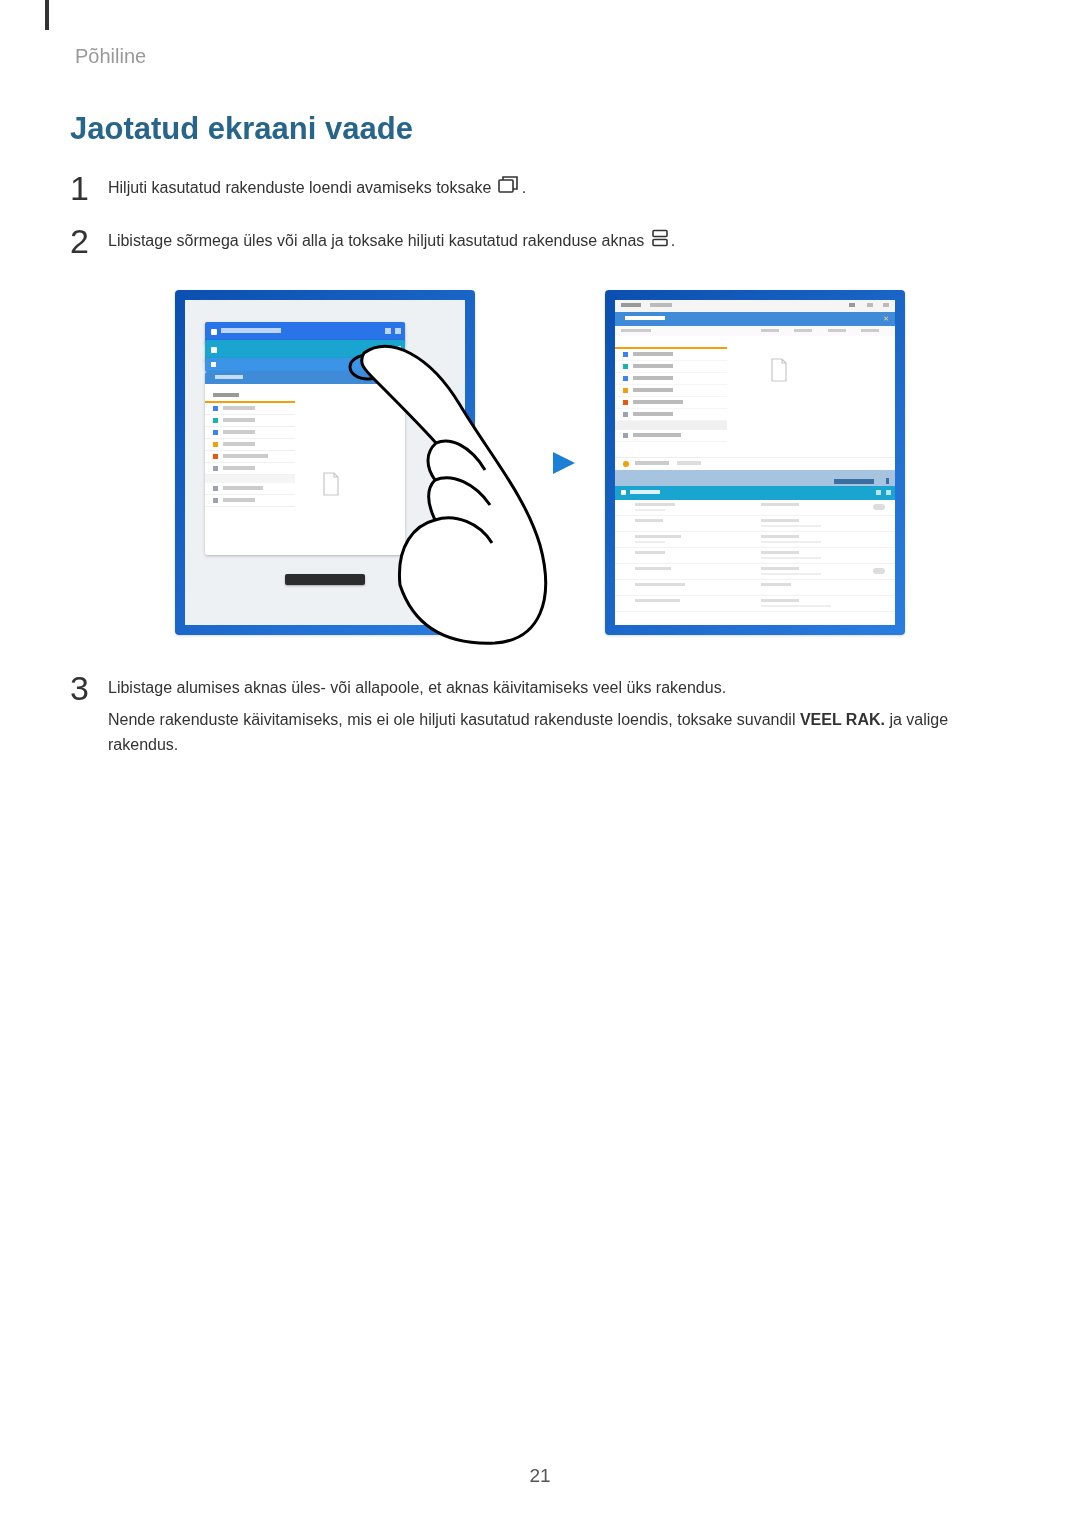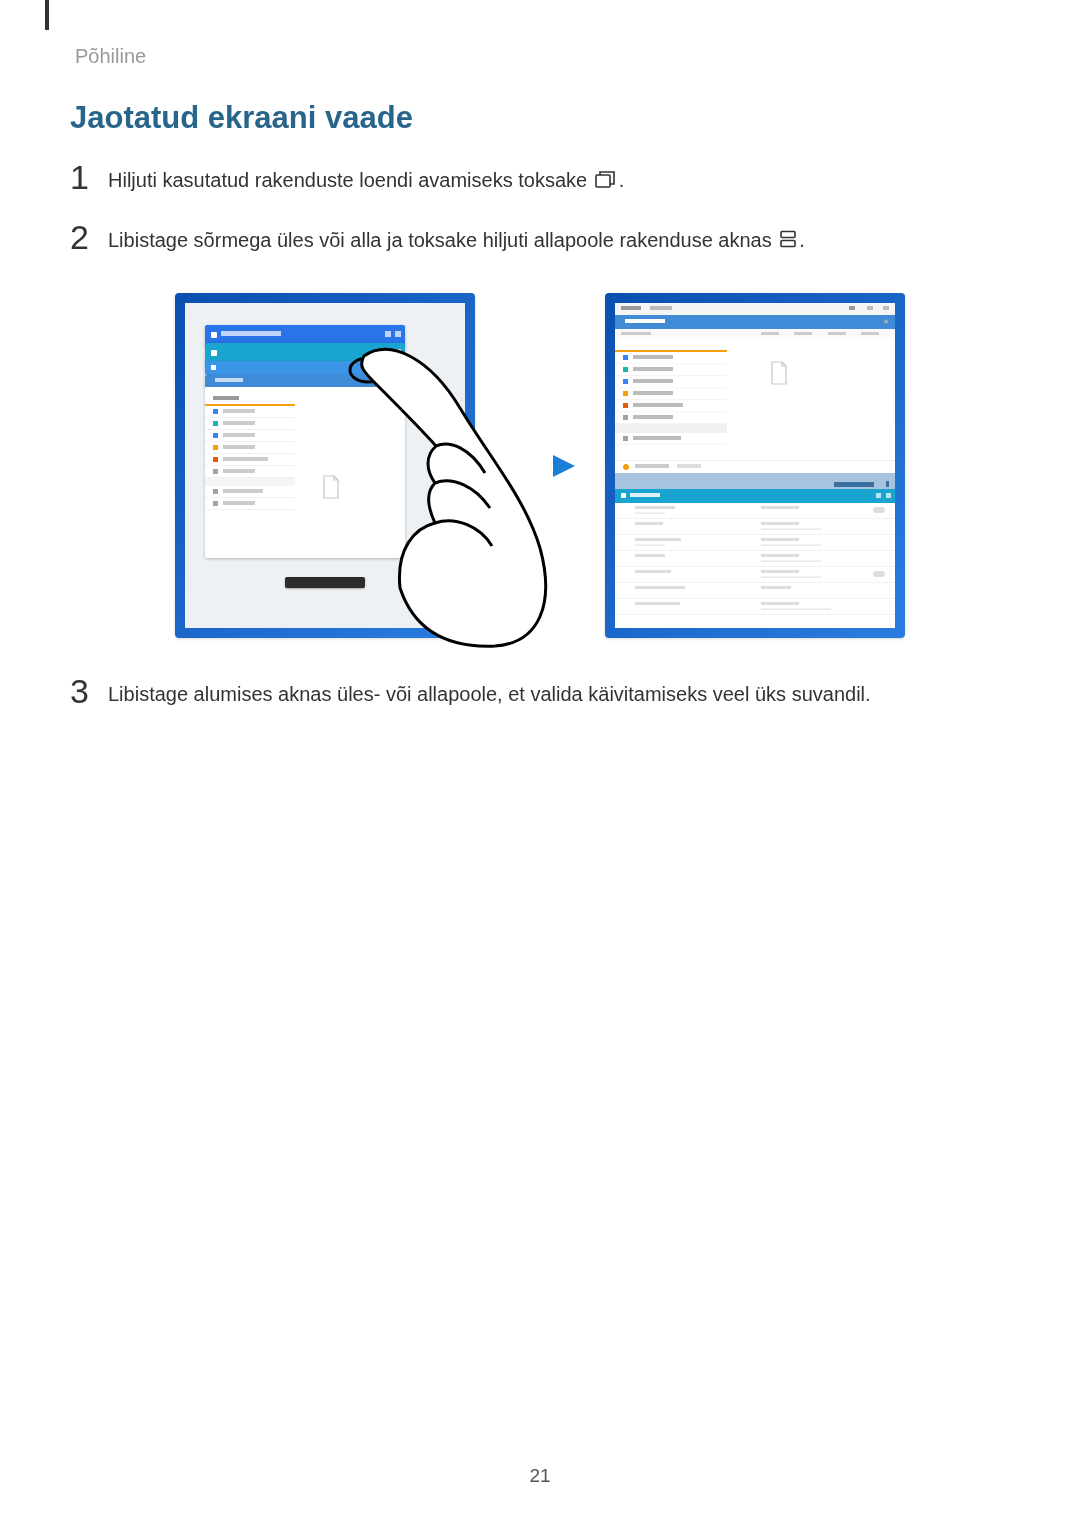--- a/index.html
+++ b/index.html
@@ -23,21 +23,21 @@
   }
   .header-label {
     position: absolute;
     top: 45px;
     left: 75px;
     font-size: 20px;
     color: #999;
   }
   .content {
     position: absolute;
-    top: 100px;
+    top: 111px;
     left: 70px;
     right: 70px;
   }
   h2.section-title {
     color: #28658a;
     font-size: 31px;
     font-weight: bold;
     margin: 0 0 28px 0;
   }
   .step {
@@ -48,21 +48,21 @@
   .step-num {
     font-size: 34px;
     font-weight: 400;
     color: #333;
     width: 38px;
     flex-shrink: 0;
     line-height: 1;
     margin-top: -4px;
   }
   .step-text {
-    font-size: 20px;
+    font-size: 16px;
     line-height: 1.6;
     color: #333;
     flex: 1;
   }
   .step-text p {
     margin: 0 0 6px 0;
   }
   .icon-inline {
     display: inline-block;
     vertical-align: middle;
@@ -208,21 +208,21 @@
           </svg>
         </span><span>.</span>
       </p>
     </div>
   </div>
 
   <div class="step">
     <div class="step-num">2</div>
     <div class="step-text">
       <p>
-        <span>Libistage sõrmega üles või alla ja toksake hiljuti allapoole rakenduse aknas</span>
+        <span>Libistage sõrmega üles või alla ja toksake hiljuti kasutatud rakenduse aknas</span>
         <span class="icon-inline">
           <svg width="18" height="18" viewBox="0 0 18 18">
             <rect x="2" y="1.5" width="14" height="6" rx="1" fill="none" stroke="#333" stroke-width="1.6"></rect>
             <rect x="2" y="10.5" width="14" height="6" rx="1" fill="none" stroke="#333" stroke-width="1.6"></rect>
           </svg>
         </span><span>.</span>
       </p>
     </div>
   </div>
 
@@ -432,18 +432,21 @@
             </div>
         </div>
 
       </div>
     </div>
   </div>
 
   <div class="step">
     <div class="step-num">3</div>
     <div class="step-text">
-      <p>Libistage alumises aknas üles- või allapoole, et valida käivitamiseks veel üks suvandil.</p>
+      <p>Libistage alumises aknas üles- või allapoole, et aknas käivitamiseks veel üks rakendus.</p>
+      <p>
+        <span>Nende rakenduste käivitamiseks, mis ei ole hiljuti kasutatud rakenduste loendis, toksake suvandil </span><b>VEEL RAK.</b><span> ja valige rakendus.</span>
+      </p>
     </div>
   </div>
 </div>
 
 <div class="page-number">21</div>
 
 </body></html>

